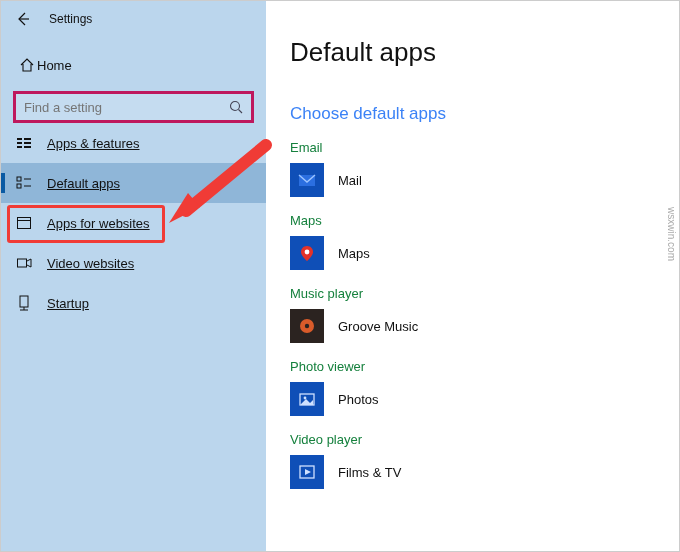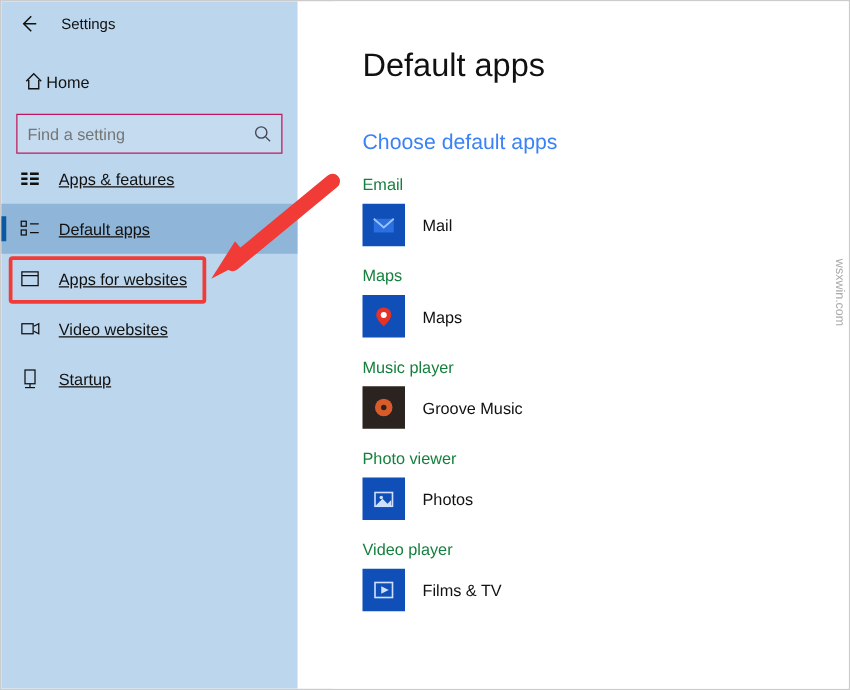--- a/index.html
+++ b/index.html
@@ -1,27 +1,27 @@
 <!DOCTYPE html>
 <html><head>
 <meta charset="utf-8">
 <style>
   * { box-sizing: border-box; margin: 0; padding: 0; font-family: "Segoe UI", Arial, sans-serif; }
   body { width: 680px; height: 552px; background: #fff; position: relative; overflow: hidden; border: 1px solid #ccc; }
-  .sidebar { position: absolute; left: 0; top: 0; width: 237px; height: 100%; background: #bbd6ed; }
+  .sidebar { position: absolute; left: 0; top: 0; width: 265px; height: 100%; background: #bbd6ed; }
   .main { position: absolute; left: 265px; top: 0; right: 0; height: 100%; background: #fff; padding: 18px 26px 0 24px; overflow: hidden; }
   .titlebar { display: flex; align-items: center; height: 36px; padding: 0 4px; }
   .back-btn { width: 36px; height: 36px; display: flex; align-items: center; justify-content: center; cursor: pointer; }
   .title { font-size: 12px; color: #111; margin-left: 8px; }
   .win-controls { position: absolute; top: 0; right: 0; height: 28px; display: flex; }
   .win-btn { width: 44px; height: 28px; display: flex; align-items: center; justify-content: center; cursor: pointer; }
   .home-row { display: flex; align-items: center; padding: 0 18px; height: 36px; margin-top: 10px; cursor: pointer; }
   .home-row .lbl { margin-left: 2px; font-size: 13px; color: #111; }
   .search-wrap { margin: 8px 12px 0 12px; }
-  .search { display: flex; align-items: center; border: 1px solid #be185d; background: #c5dcf0; height: 32px; padding: 0 8px; }
+  .search { display: flex; align-items: center; border: 3px solid #be185d; background: #c5dcf0; height: 32px; padding: 0 8px; }
   .search input { flex: 1; border: none; background: transparent; font-size: 13px; color: #556; outline: none; }
   .cat { font-size: 13px; font-weight: 600; color: #111; margin: 16px 0 6px 18px; }
   .nav-item { display: flex; align-items: center; height: 40px; padding: 0 14px; cursor: pointer; position: relative; color: #111; text-decoration: underline; }
   .nav-item.selected { background: #8fb6d8; }
   .nav-item.selected::before { content: ""; position: absolute; left: 0; top: 10px; bottom: 10px; width: 4px; background: #0a5aa3; }
   .nav-item .ic { width: 18px; height: 18px; display: flex; align-items: center; justify-content: center; }
   .nav-item .lbl { margin-left: 14px; font-size: 13px; }
   .page-title { font-size: 26px; font-weight: 400; color: #111; margin-top: 18px; }
   .section-title { font-size: 17px; color: #3b82f6; margin-top: 36px; }
   .group-label { font-size: 13px; color: #15803d; margin-top: 16px; }

